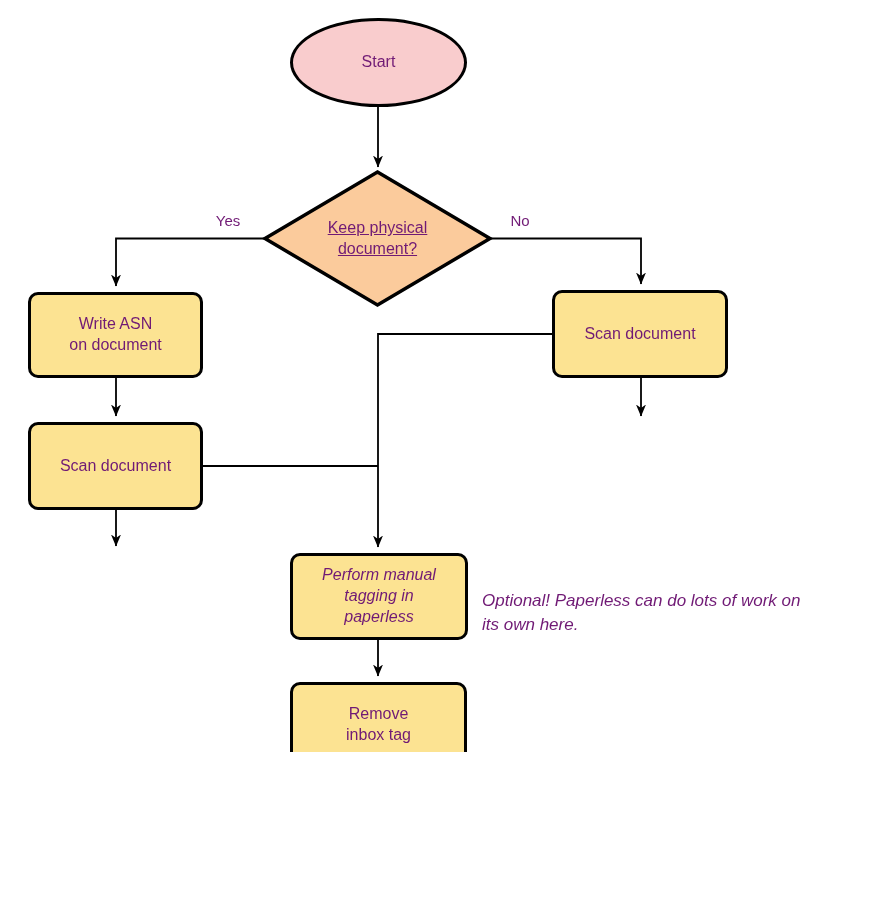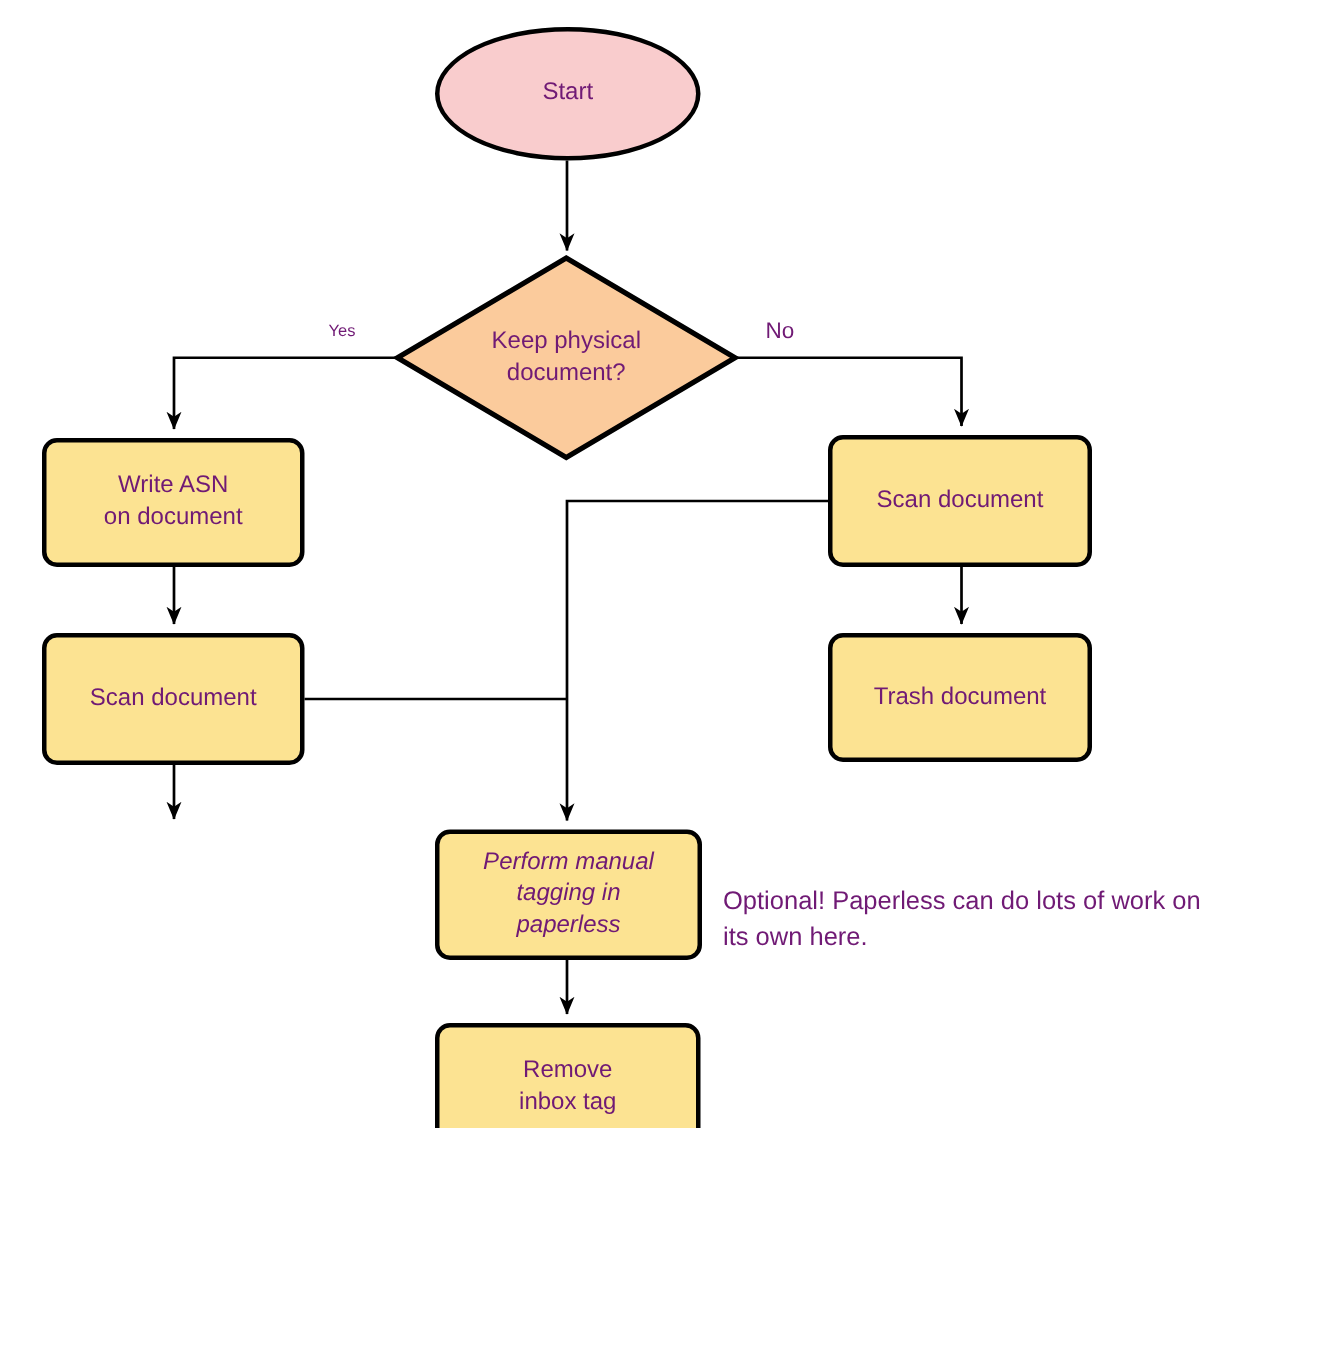--- a/index.html
+++ b/index.html
@@ -18,26 +18,26 @@
   .plain{background:transparent;border:none;}
   #n-start   {left:290px;top:18px; width:177px;height:89px;}
   #n-write   {left:28px; top:292px;width:175px;height:86px;}
   #n-scanl   {left:28px; top:422px;width:175px;height:88px;}
   #n-archive {left:28px; top:552px;width:177px;height:88px;}
   #n-scanr   {left:552px;top:290px;width:176px;height:88px;}
   #n-trash   {left:552px;top:422px;width:176px;height:86px;}
   #n-perform {left:290px;top:553px;width:178px;height:87px;font-style:italic;}
   #n-remove  {left:290px;top:682px;width:177px;height:86px;}
   #n-end     {left:288px;top:810px;width:180px;height:85px;}
-  #n-decision-text{left:283px;top:209px;width:189px;height:60px;}
-  #lbl-yes{left:203px;top:211px;width:50px;height:20px;font-size:11px;}
+  #n-decision-text{left:283px;top:209px;width:189px;height:60px;text-decoration:underline;}
+  #lbl-yes{left:203px;top:211px;width:50px;height:20px;font-size:15px;}
   #lbl-no {left:498px;top:211px;width:44px;height:20px;font-size:15px;}
   .note{
     position:absolute;left:482px;top:589px;width:400px;
-    font-size:17px;line-height:1.4;white-space:pre-line;
+    font-size:17px;font-style:italic;line-height:1.4;white-space:pre-line;
   }
   .divider{position:absolute;left:0;top:900px;width:888px;height:1px;background:#f1ede4;}
 </style>
 </head>
 <body>
 
 <div class="canvas">
 
   <svg class="wires" width="888" height="907" viewBox="0 0 888 907">
     <defs>
@@ -72,21 +72,20 @@
   <div class="node plain" id="lbl-no">No</div>
 
   <div class="node rect" id="n-write">Write ASN
 on document</div>
 
   <div class="node rect" id="n-scanl">Scan document</div>
 
 
   <div class="node rect" id="n-scanr">Scan document</div>
 
-  <div class="node rect" id="n-trash">Trash document</div>
 
   <div class="node rect" id="n-perform">Perform manual
 tagging in
 paperless</div>
 
   <div class="note">Optional! Paperless can do lots of work on
 its own here.</div>
 
   <div class="node terminal" id="n-end">End</div>
 

